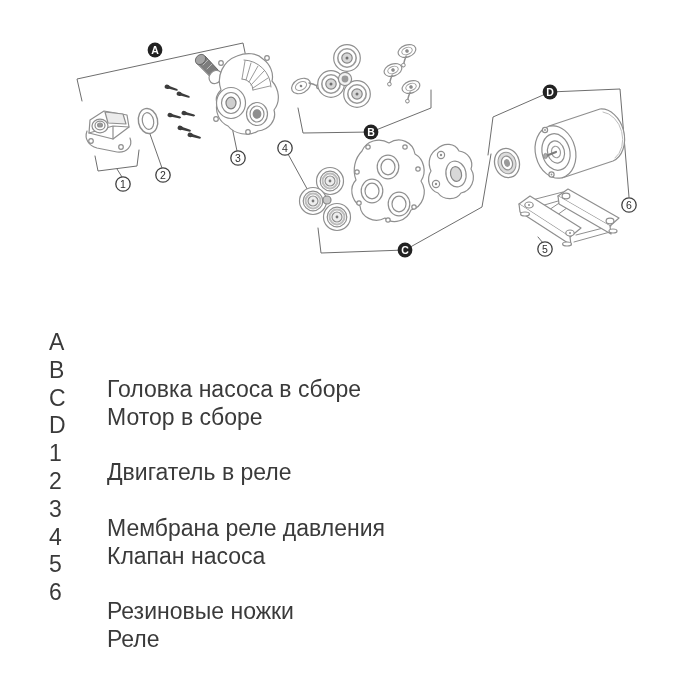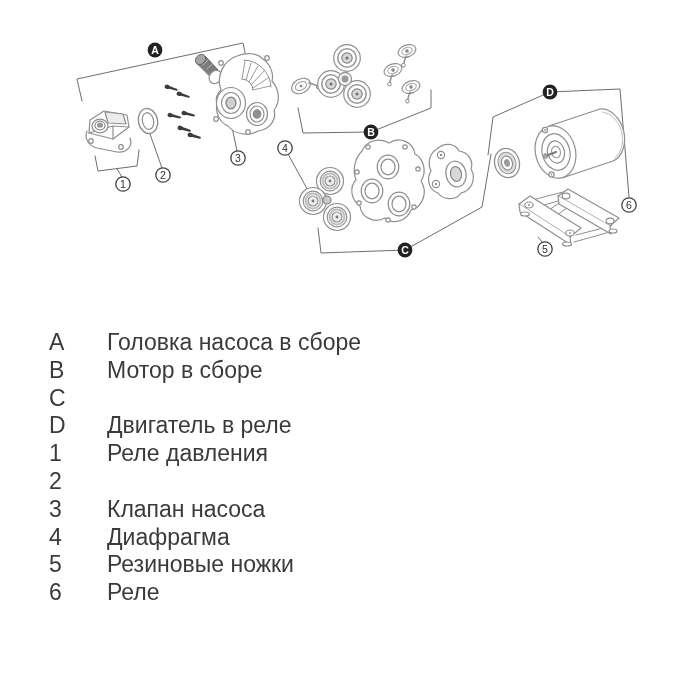--- a/index.html
+++ b/index.html
@@ -2,21 +2,21 @@
 <html><head>
 <meta charset="utf-8">
 <style>
   html,body{margin:0;padding:0;background:#ffffff;}
   body{width:700px;height:700px;font-family:"Liberation Sans",sans-serif;}
   .stage{position:relative;width:700px;height:700px;background:#ffffff;overflow:hidden;}
   svg.diagram{position:absolute;left:0;top:0;display:block;}
   .legend{position:absolute;left:49px;top:329px;width:600px;}
   .legend-row{display:flex;height:27.8px;line-height:27.8px;font-size:23px;color:#3a3a3a;}
   .legend-key{width:58px;flex:0 0 58px;}
-  .legend-label{white-space:nowrap;}
+  .legend-label{white-space:nowrap;margin-top:47px;}
 </style>
 </head>
 <body>
 
 <div class="stage">
 
   <svg class="diagram" width="700" height="320" viewBox="0 0 700 320" stroke-linecap="round" stroke-linejoin="round">
 
     <defs>
       <g id="screw">
@@ -263,32 +263,31 @@
     </div>
     <div class="legend-row">
       <span class="legend-key">C</span>
     </div>
     <div class="legend-row">
       <span class="legend-key">D</span>
       <span class="legend-label">Двигатель в реле</span>
     </div>
     <div class="legend-row">
       <span class="legend-key">1</span>
-      <span class="legend-label">Реле давления</span>
     </div>
     <div class="legend-row">
       <span class="legend-key">2</span>
+      <span class="legend-label">Мембрана реле давления</span>
     </div>
     <div class="legend-row">
       <span class="legend-key">3</span>
       <span class="legend-label">Клапан насоса</span>
     </div>
     <div class="legend-row">
       <span class="legend-key">4</span>
-      <span class="legend-label">Диафрагма</span>
     </div>
     <div class="legend-row">
       <span class="legend-key">5</span>
       <span class="legend-label">Резиновые ножки</span>
     </div>
     <div class="legend-row">
       <span class="legend-key">6</span>
       <span class="legend-label">Реле</span>
     </div>
   </div>

